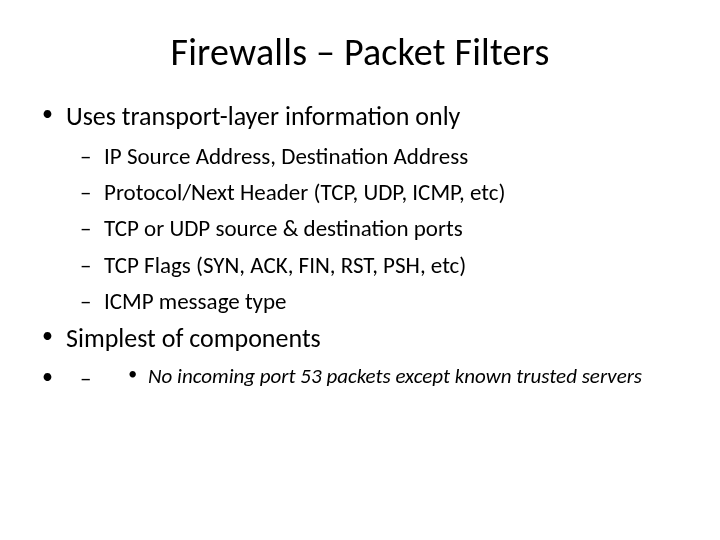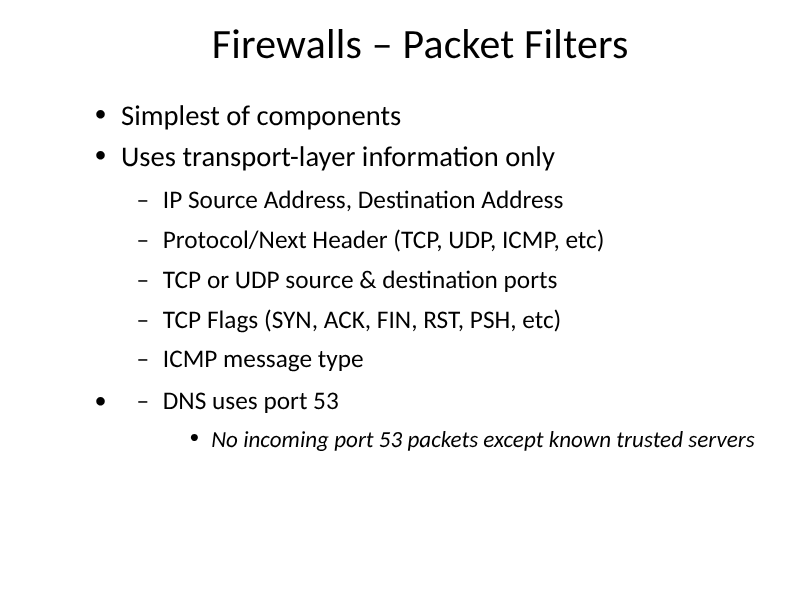--- a/index.html
+++ b/index.html
@@ -5,22 +5,21 @@
     * { margin: 0; padding: 0; box-sizing: border-box; }
     body {
       width: 720px;
       height: 540px;
       background: #ffffff;
       font-family: Calibri, "Segoe UI", Arial, sans-serif;
       color: #000000;
       overflow: hidden;
     }
     .slide {
-      padding: 18px 28px 20px 28px;
-      margin-left: 44px;
+      padding: 29px 28px 20px 28px;
     }
     .title {
       text-align: center;
       font-size: 38px;
       font-weight: 400;
       margin-bottom: 24px;
       letter-spacing: 0.2px;
     }
     ul.level1 {
       list-style: none;
@@ -80,46 +79,45 @@
     }
   </style>
 </head>
 <body>
 
 <div class="slide">
   <h1 class="title">Firewalls – Packet Filters</h1>
 
   <ul class="level1">
     <li>
-      <span>Simplest of components</span>
-    </li>
-    <li>
       <span>Uses transport-layer information only</span>
       <ul class="level2">
         <li>
           <span>IP Source Address, Destination Address</span>
         </li>
         <li>
           <span>Protocol/Next Header (TCP, UDP, ICMP, etc)</span>
         </li>
         <li>
           <span>TCP or UDP source &amp; destination ports</span>
         </li>
         <li>
           <span>TCP Flags (SYN, ACK, FIN, RST, PSH, etc)</span>
         </li>
         <li>
           <span>ICMP message type</span>
         </li>
       </ul>
     </li>
     <li>
+      <span>Simplest of components</span>
+    </li>
+    <li>
       <ul class="level2">
         <li>
-          <span>DNS uses port 53</span>
           <ul class="level3">
             <li>
               <span>No incoming port 53 packets except known trusted servers</span>
             </li>
           </ul>
         </li>
       </ul>
     </li>
   </ul>
 </div>

